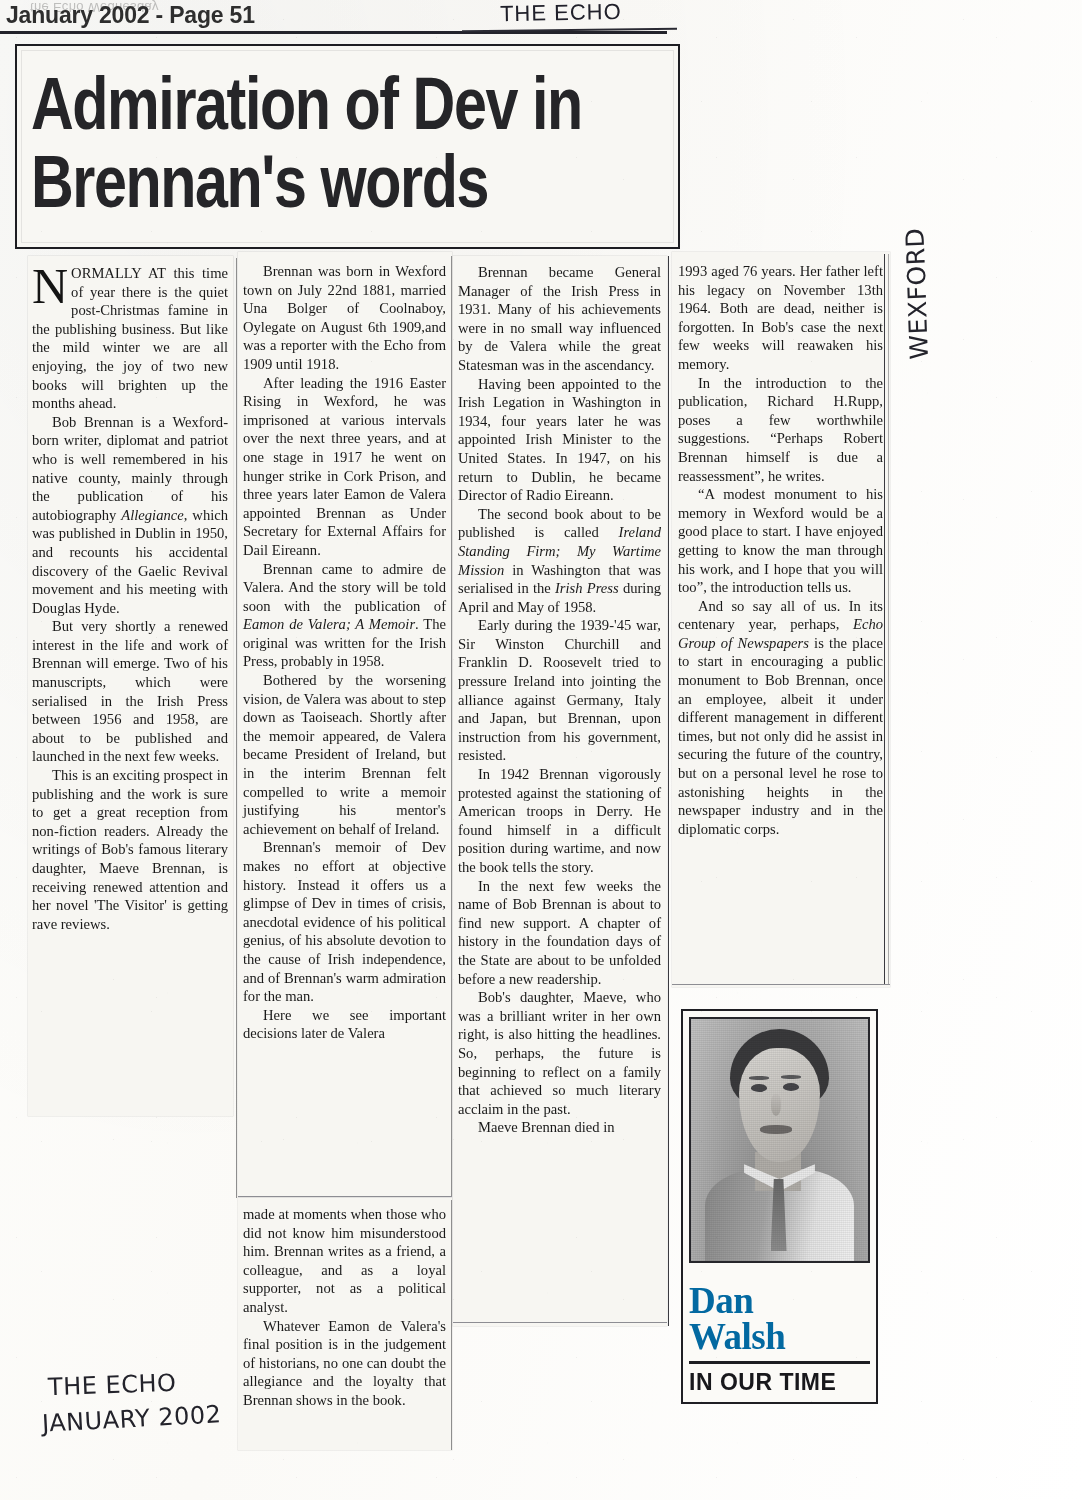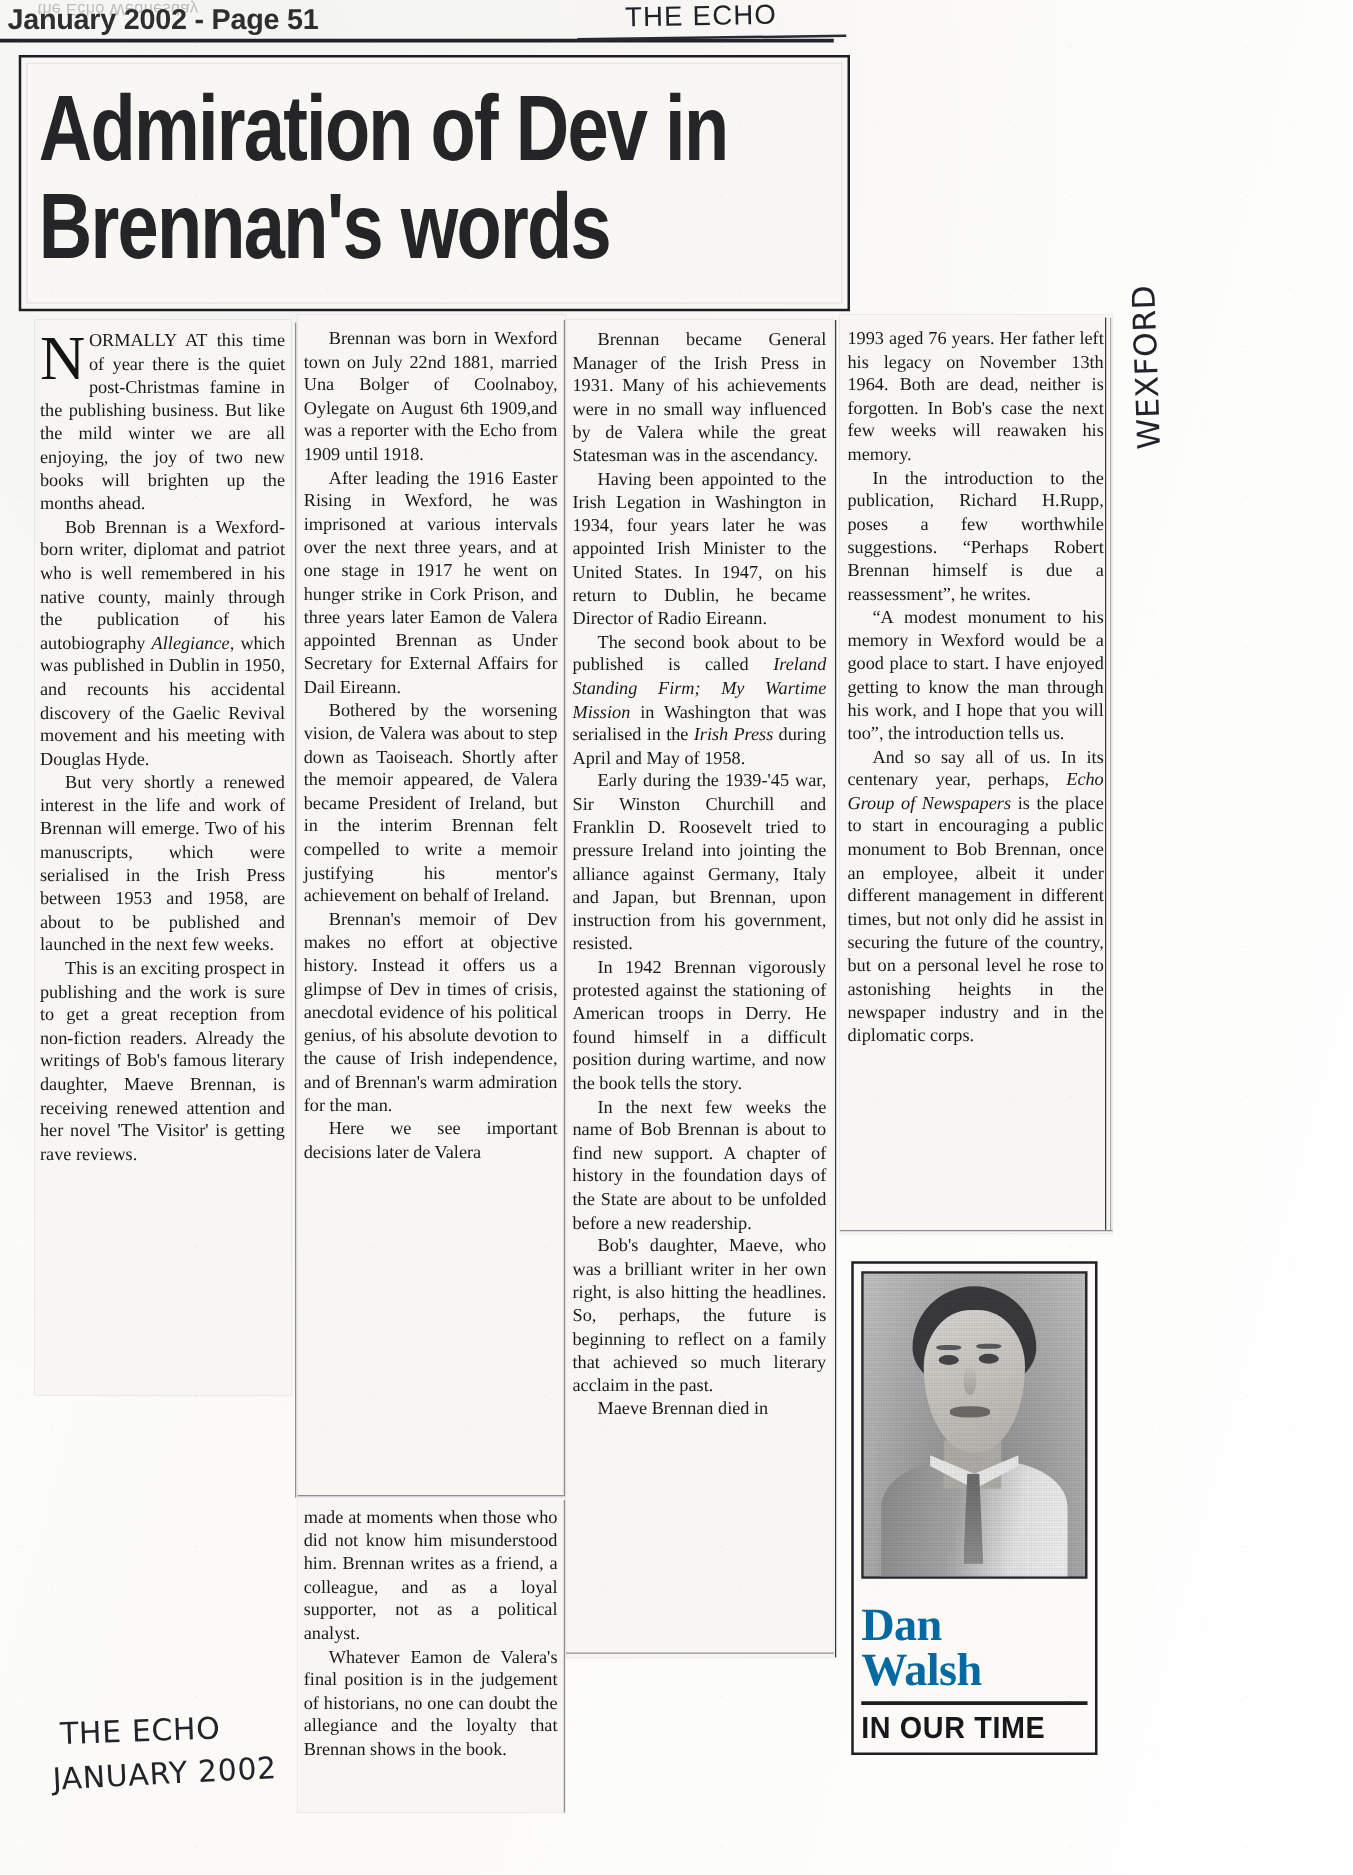--- a/index.html
+++ b/index.html
@@ -250,27 +250,28 @@
 <div class="vrule dark" style="left:668px;top:256px;height:1070px;"></div>
 <div class="vrule dark" style="left:884px;top:254px;height:730px;"></div>
 <div class="vrule" style="left:888px;top:254px;height:730px;background:#aaa;"></div>
 <div class="hseam" style="left:238px;top:1196px;width:214px;"></div>
 <div class="hseam" style="left:453px;top:1322px;width:214px;"></div>
 <div class="hseam" style="left:672px;top:984px;width:218px;"></div>
 
 <div id="col1" class="col">
   <p class="noind"><span class="dropcap">N</span><span class="smallcaps">ORMALLY AT</span><span> this time of year there is the quiet post-Christmas famine in the publishing business. But like the mild winter we are all enjoying, the joy of two new books will brighten up the months ahead.</span></p>
   <p>Bob Brennan is a Wexford-born writer, diplomat and patriot who is well remembered in his native county, mainly through the publication of his autobiography <i>Allegiance</i>, which was published in Dublin in 1950, and recounts his accidental discovery of the Gaelic Revival movement and his meeting with Douglas Hyde.</p>
-  <p>But very shortly a renewed interest in the life and work of Brennan will emerge. Two of his manuscripts, which were serialised in the Irish Press between 1953 and 1958, are about to be published and launched in the next few weeks.</p>
+  <p>But very shortly a renewed interest in the life and work of Brennan will emerge. Two of his manuscripts, which were serialised in the Irish Press between 1956 and 1958, are about to be published and launched in the next few weeks.</p>
   <p>This is an exciting prospect in publishing and the work is sure to get a great reception from non-fiction readers. Already the writings of Bob's famous literary daughter, Maeve Brennan, is receiving renewed attention and her novel 'The Visitor' is getting rave reviews.</p>
 </div>
 
 <div id="col2" class="col">
   <p>Brennan was born in Wexford town on July 22nd 1881, married Una Bolger of Coolnaboy, Oylegate on August 6th 1909,and was a reporter with the Echo from 1909 until 1918.</p>
   <p>After leading the 1916 Easter Rising in Wexford, he was imprisoned at various intervals over the next three years, and at one stage in 1917 he went on hunger strike in Cork Prison, and three years later Eamon de Valera appointed Brennan as Under Secretary for External Affairs for Dail Eireann.</p>
+  <p>Brennan came to admire de Valera. And the story will be told soon with the publication of <i>Eamon de Valera; A Memoir</i>. The original was written for the Irish Press, probably in 1958.</p>
   <p>Bothered by the worsening vision, de Valera was about to step down as Taoiseach. Shortly after the memoir appeared, de Valera became President of Ireland, but in the interim Brennan felt compelled to write a memoir justifying his mentor's achievement on behalf of Ireland.</p>
   <p>Brennan's memoir of Dev makes no effort at objective history. Instead it offers us a glimpse of Dev in times of crisis, anecdotal evidence of his political genius, of his absolute devotion to the cause of Irish independence, and of Brennan's warm admiration for the man.</p>
   <p>Here we see important decisions later de Valera</p>
 </div>
 
 <div id="col2b" class="col">
   <p class="noind">made at moments when those who did not know him misunderstood him. Brennan writes as a friend, a colleague, and as a loyal supporter, not as a political analyst.</p>
   <p>Whatever Eamon de Valera's final position is in the judgement of historians, no one can doubt the allegiance and the loyalty that Brennan shows in the book.</p>
 </div>
 

